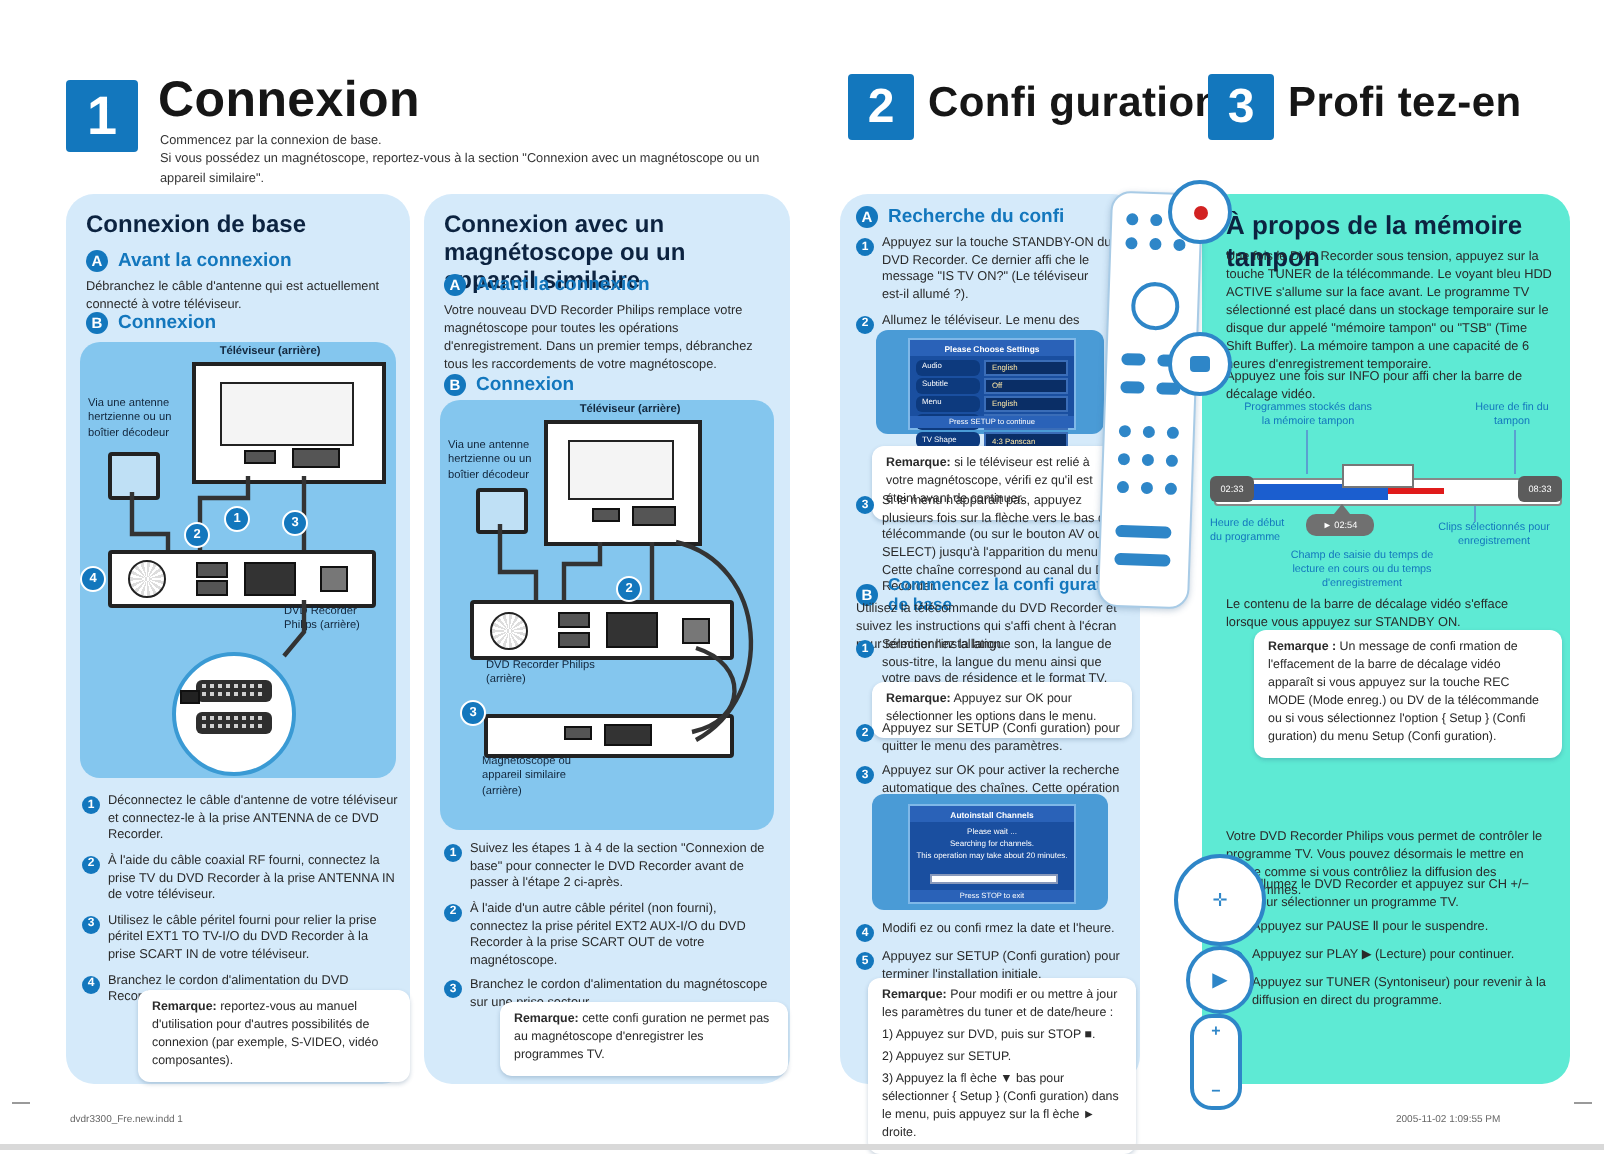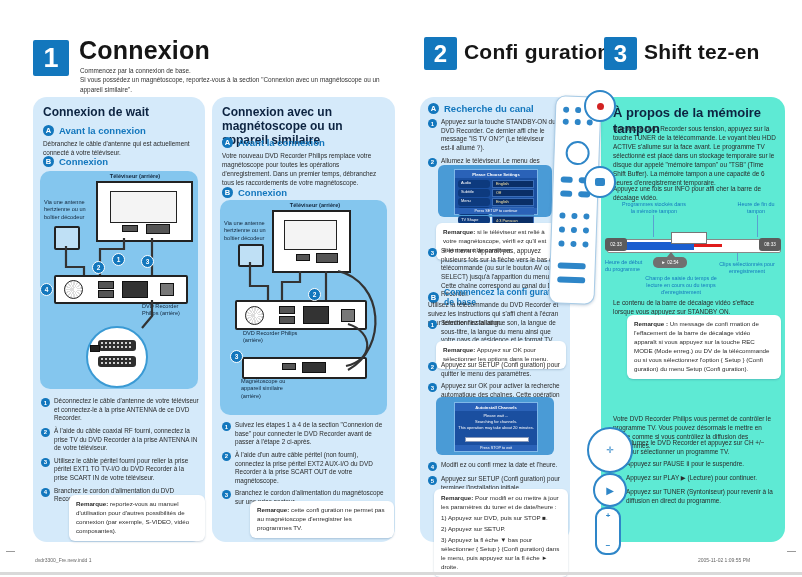--- a/index.html
+++ b/index.html
@@ -58,21 +58,21 @@
 <body>
 
 <div class="num-badge" style="left:33px;top:40px;width:36px;height:36px;font-size:27px;">1</div>
 <div class="page-title" style="left:79px;top:36px;">Connexion</div>
 <div class="page-subtitle" style="left:80px;top:66px;width:310px;">
   <div>Commencez par la connexion de base.</div>
   <div>Si vous possédez un magnétoscope, reportez-vous à la section "Connexion avec un magnétoscope ou un appareil similaire".</div>
 </div>
 
 <section class="panel" style="left:33px;top:97px;width:172px;height:445px;">
-  <div class="panel-h" style="left:10px;top:9px;">Connexion de wait</div>
+  <div class="panel-h" style="left:10px;top:9px;">Connexion de base</div>
   <div class="sec-row" style="left:10px;top:28px;">
     <span class="sec-letter">A</span>
     <span class="sec-title">Avant la connexion</span>
   </div>
   <div class="body-text" style="left:10px;top:43px;width:152px;">Débranchez le câble d'antenne qui est actuellement connecté à votre téléviseur.</div>
   <div class="sec-row" style="left:10px;top:59px;">
     <span class="sec-letter">B</span>
     <span class="sec-title">Connexion</span>
   </div>
 
@@ -208,26 +208,26 @@
     </div>
   <div class="note" style="left:38px;top:404px;width:130px;">
     <b>Remarque:</b>
     <span>cette confi guration ne permet pas au magnétoscope d'enregistrer les programmes TV.</span>
   </div>
 </section>
 
 <div class="num-badge" style="left:424px;top:37px;width:33px;height:33px;font-size:24px;">2</div>
 <div class="page-title" style="left:464px;top:40px;font-size:21px;">Confi guration</div>
 <div class="num-badge" style="left:604px;top:37px;width:33px;height:33px;font-size:24px;">3</div>
-<div class="page-title" style="left:644px;top:40px;font-size:21px;">Shift tez-en</div>
+<div class="page-title" style="left:644px;top:40px;font-size:21px;">Profi tez-en</div>
 
 <section class="panel" style="left:420px;top:97px;width:150px;height:445px;">
   <div class="sec-row" style="left:8px;top:6px;">
     <span class="sec-letter">A</span>
-    <span class="sec-title">Recherche du canal</span>
+    <span class="sec-title">Recherche du confi</span>
   </div>
   <div class="steps" style="left:8px;top:21px;width:128px;">
 
       <div class="step">
         <span class="step-num">1</span>
         <span class="step-text">Appuyez sur la touche STANDBY-ON du DVD Recorder. Ce dernier affi che le message "IS TV ON?" (Le téléviseur est-il allumé ?).</span>
       </div>
 
       <div class="step">
         <span class="step-num">2</span>

